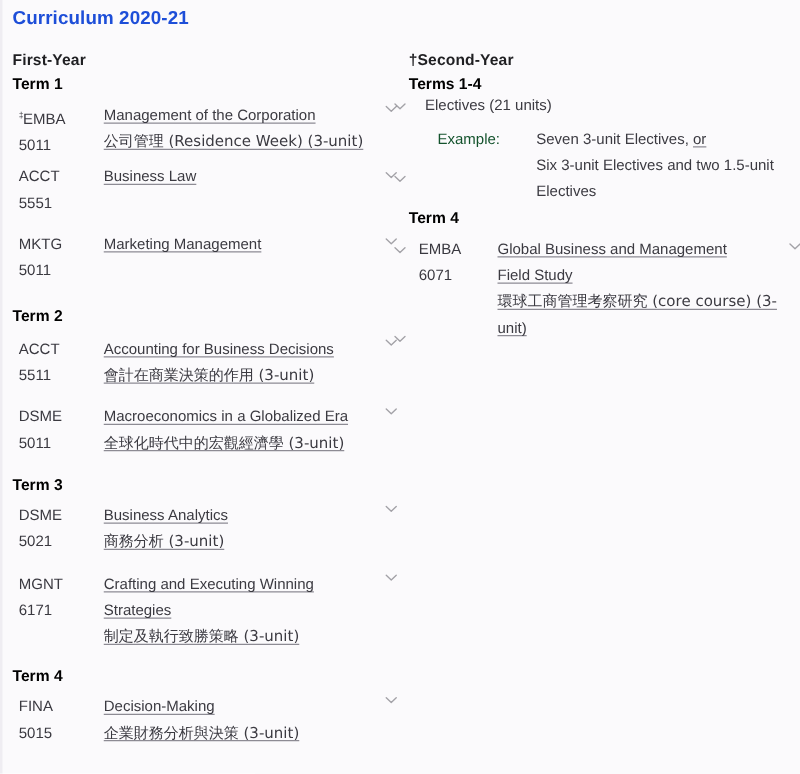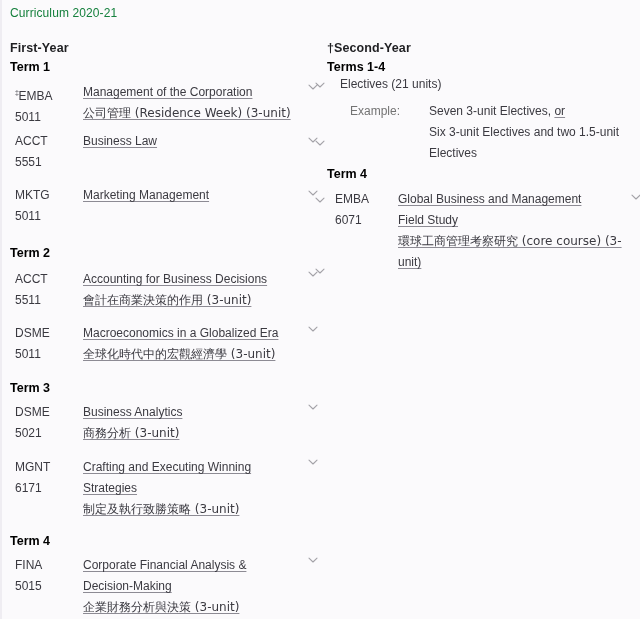--- a/index.html
+++ b/index.html
@@ -26,23 +26,24 @@
     left: 0;
     top: 0;
     width: 2px;
     height: 619px;
     background: #efedf2;
   }
   .page-title {
     position: absolute;
     left: 10px;
     top: 6px;
-    font-size: 12px;
-    color: #15803d;
+    font-size: 15px;
+    color: #1d4ed8;
     letter-spacing: 0.1px;
+    font-weight: bold;
   }
 
   .col {
     position: absolute;
     top: 0;
   }
   .col-left  { left: 10px;  width: 330px; }
   .col-right { left: 317px; width: 323px; }
 
   .year-head {
@@ -116,21 +117,21 @@
     position: absolute;
     font-size: 12px;
     line-height: 21px;
     color: #3b3a41;
     white-space: nowrap;
   }
   .rc-label {
     position: absolute;
     font-size: 12px;
     line-height: 21px;
-    color: #737373;
+    color: #14532d;
     white-space: nowrap;
   }
   .rc-block {
     position: absolute;
     font-size: 12px;
     line-height: 21px;
     color: #3b3a41;
     width: 260px;
   }
   .rc-block .ln { display: block; }
@@ -231,21 +232,20 @@
     </div>
 
     <div class="term-head" style="left:0; top:534px;">Term 4</div>
 
     <div class="course" style="left:5px; top:555px;">
       <div class="code">
         <span>FINA</span><br>
         <span>5015</span>
       </div>
       <div class="titles">
-        <span class="ln u">Corporate Financial Analysis &amp;</span>
         <span class="ln u">Decision-Making</span>
         <span class="ln u cjk">企業財務分析與決策 (3-unit)</span>
       </div>
     </div>
 
     <div class="chev" style="left:296px; top:80px;">
       <svg viewBox="0 0 14 14">
           <path d="M3 5.2 L7 9 L11 5.2" fill="none" stroke="#5b5a62" stroke-width="1.1" stroke-linecap="round" stroke-linejoin="round"></path>
         </svg>
     </div>

